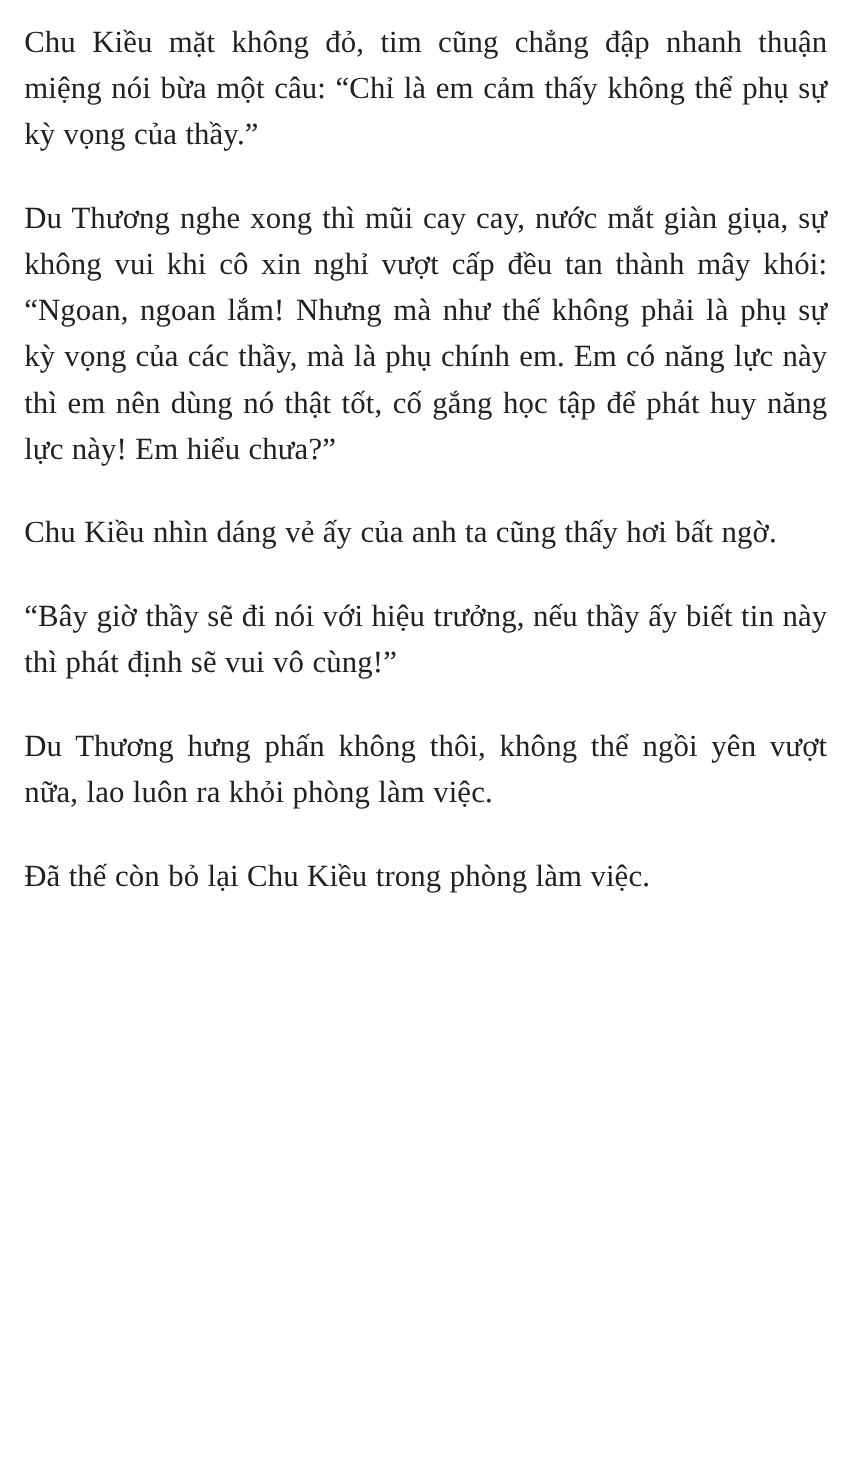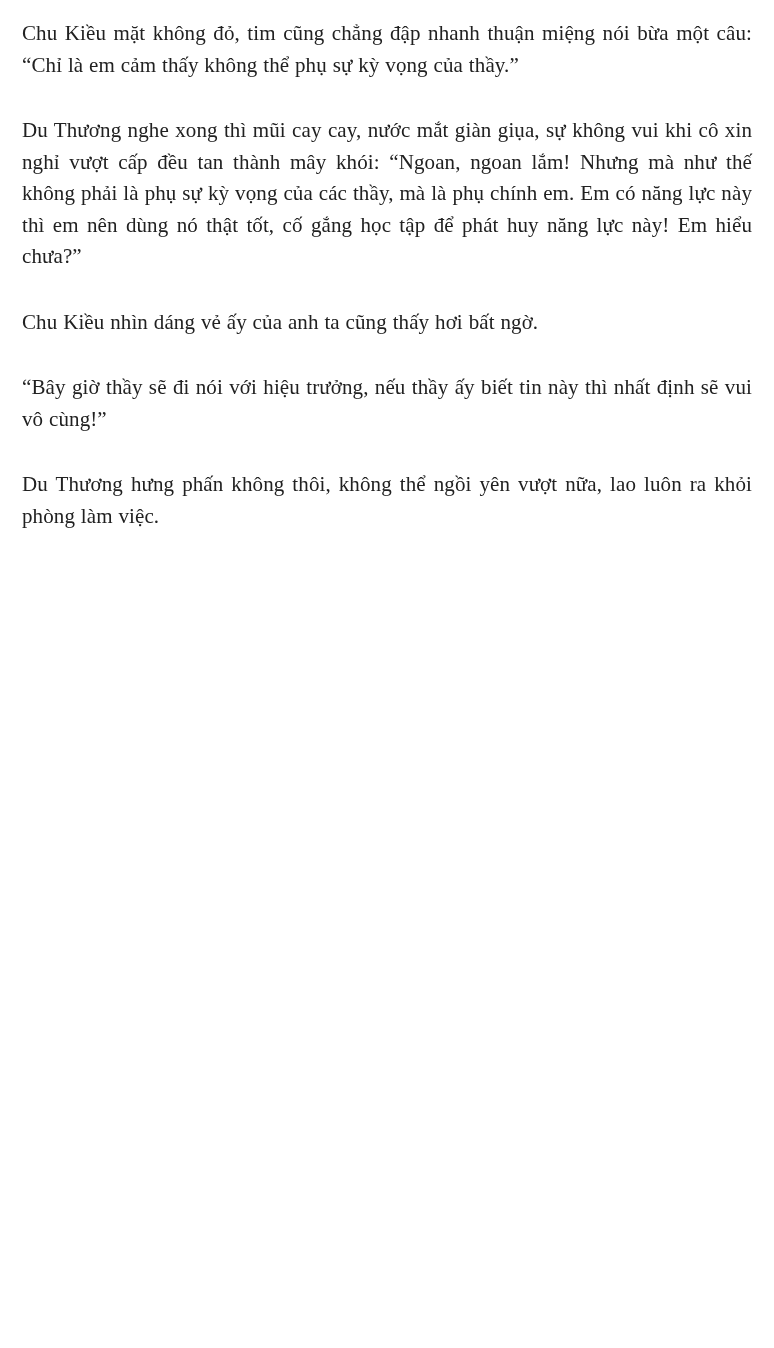--- a/index.html
+++ b/index.html
@@ -13,35 +13,36 @@
     font-family: "Liberation Serif", "DejaVu Serif", serif;
     color: #1c1c1c;
   }
   .reader {
     box-sizing: border-box;
     width: 774px;
     padding: 18px 22px 10px 22px;
   }
   .para {
     margin: 0 0 34px 0;
-    font-size: 21px;
+    font-size: 28px;
     line-height: 1.5;
     text-align: justify;
     text-justify: inter-word;
     letter-spacing: 0.1px;
     word-spacing: 0.5px;
     color: #212121;
   }
   .para:last-child {
     margin-bottom: 0;
   }
   
 </style>
 </head>
 <body>
 
 <div class="reader">
   <p class="para">Chu Kiều mặt không đỏ, tim cũng chẳng đập nhanh thuận miệng nói bừa một câu: “Chỉ là em cảm thấy không thể phụ sự kỳ vọng của thầy.”</p>
   <p class="para">Du Thương nghe xong thì mũi cay cay, nước mắt giàn giụa, sự không vui khi cô xin nghỉ vượt cấp đều tan thành mây khói: “Ngoan, ngoan lắm! Nhưng mà như thế không phải là phụ sự kỳ vọng của các thầy, mà là phụ chính em. Em có năng lực này thì em nên dùng nó thật tốt, cố gắng học tập để phát huy năng lực này! Em hiểu chưa?”</p>
   <p class="para">Chu Kiều nhìn dáng vẻ ấy của anh ta cũng thấy hơi bất ngờ.</p>
-  <p class="para">“Bây giờ thầy sẽ đi nói với hiệu trưởng, nếu thầy ấy biết tin này thì nhất định sẽ vui vô cùng!”</p>
+  <p class="para">“Bây giờ thầy sẽ đi nói với hiệu trưởng, nếu thầy ấy biết tin này thì phát định sẽ vui vô cùng!”</p>
   <p class="para">Du Thương hưng phấn không thôi, không thể ngồi yên vượt nữa, lao luôn ra khỏi phòng làm việc.</p>
+  <p class="para">Đã thế còn bỏ lại Chu Kiều trong phòng làm việc.</p>
 </div>
 
 </body></html>

